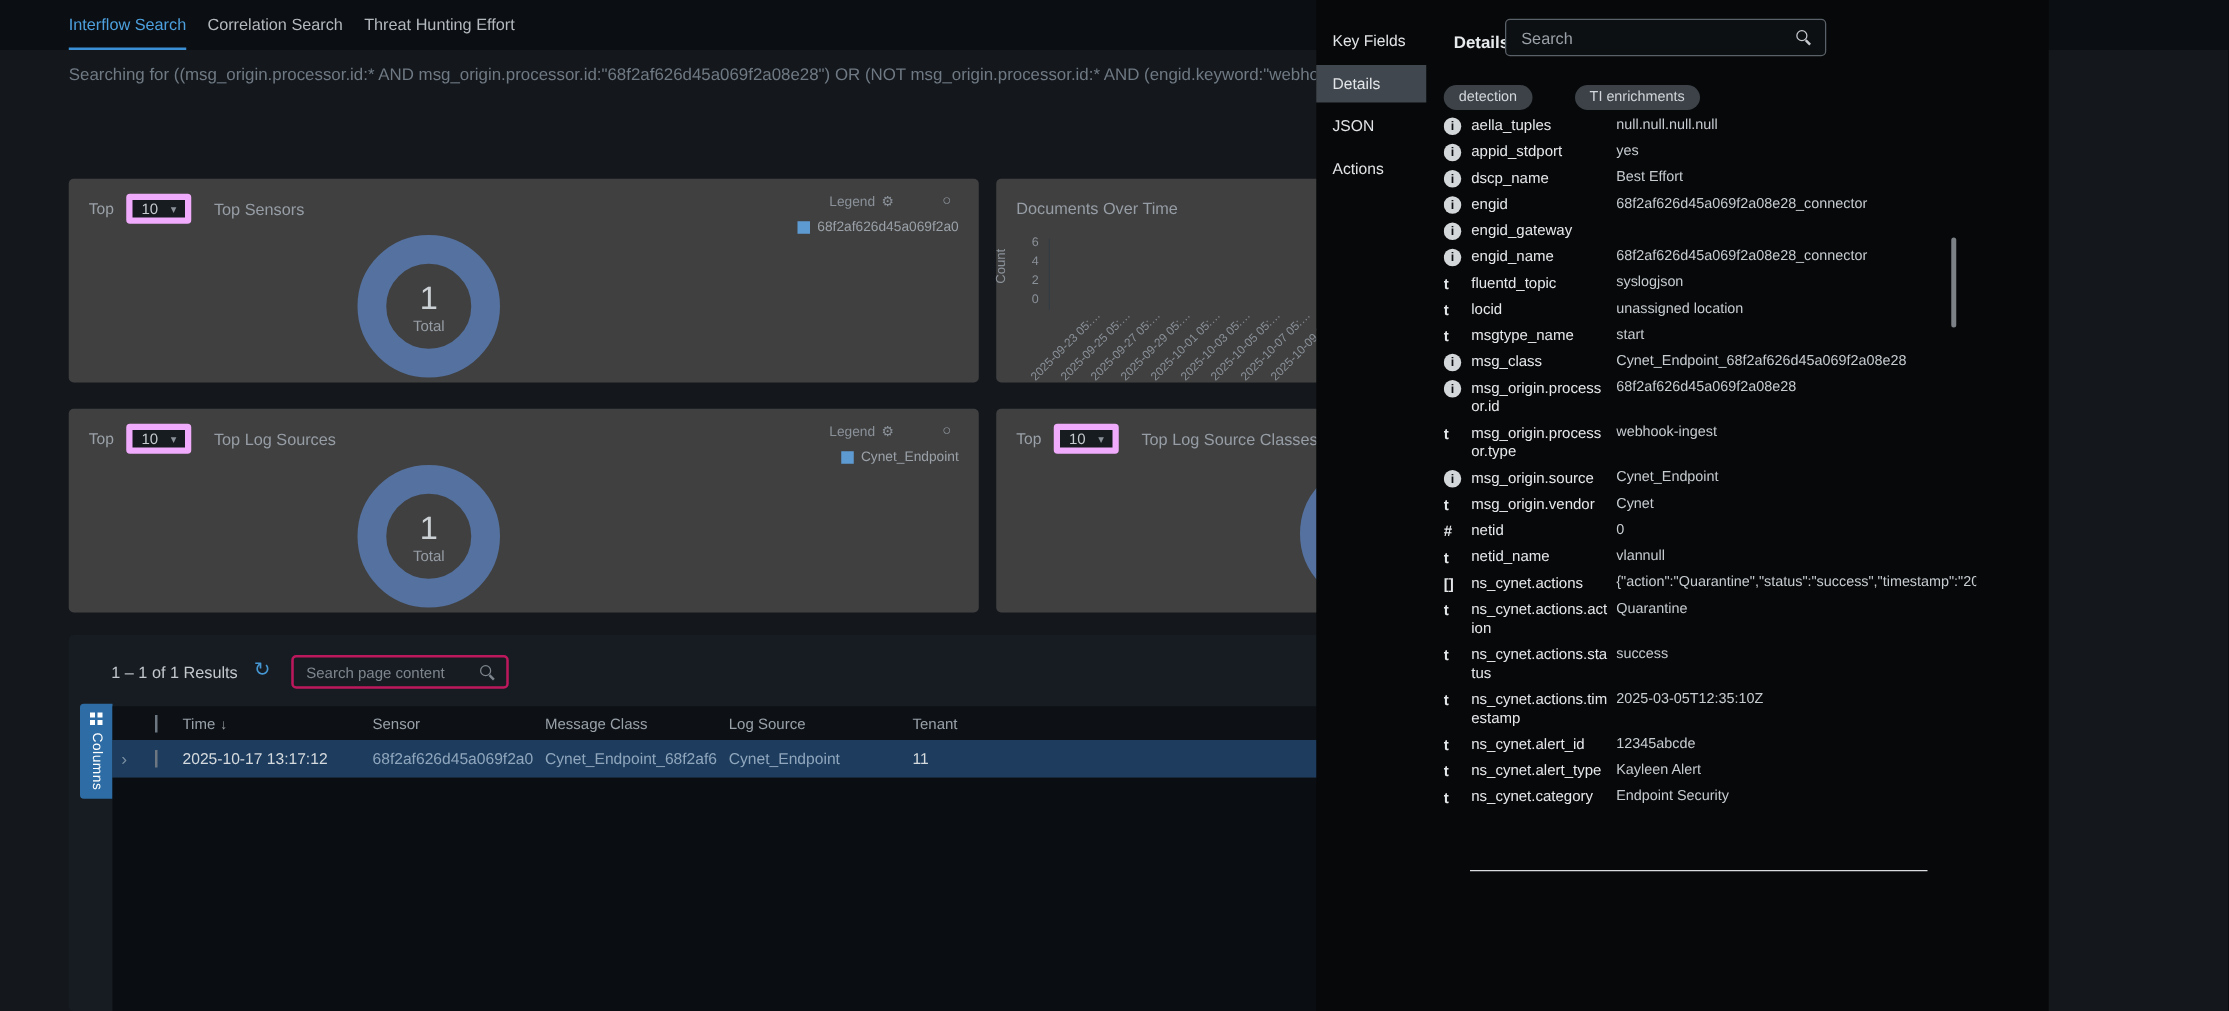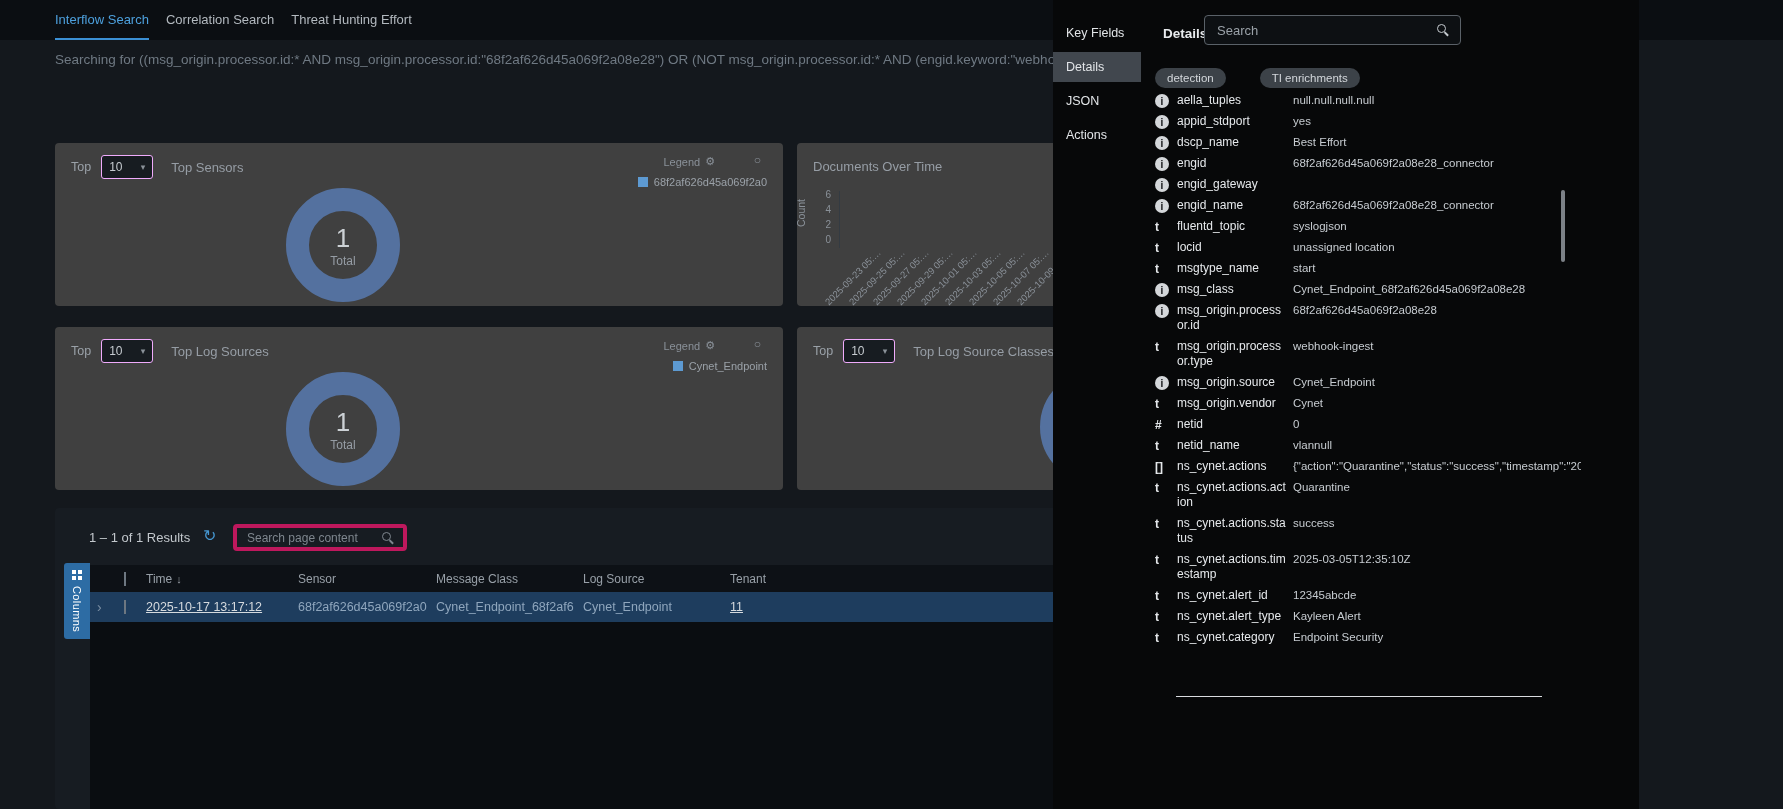--- a/index.html
+++ b/index.html
@@ -22,21 +22,21 @@
 
   
   .panel{position:absolute;background:#404040;border-radius:4px;}
   #panel-sensors{left:55px;top:143px;width:728px;height:163px;}
   #panel-docs{left:797px;top:143px;width:733px;height:163px;}
   #panel-logsources{left:55px;top:327px;width:728px;height:163px;}
   #panel-classes{left:797px;top:327px;width:733px;height:163px;}
 
   .panel-head{position:absolute;left:16px;top:12px;display:flex;align-items:center;gap:10px;}
   .top-label{font-size:12.5px;color:#9aa1a8;}
-  .dd{width:52px;height:24px;background:#171c21;border:1px solid #f0abfc;border-radius:3px;display:flex;
+  .dd{width:52px;height:24px;background:#171c21;border:5px solid #f0abfc;border-radius:3px;display:flex;
       align-items:center;justify-content:space-between;padding:0 7px;box-sizing:border-box;cursor:pointer;}
   .dd-value{font-size:12px;color:#c6cbd0;}
   .dd-caret{font-size:9px;color:#8a9199;}
   .panel-title{font-size:13px;color:#969da5;margin-left:8px;white-space:nowrap;}
 
   .legend-row{position:absolute;top:12px;right:68px;display:flex;align-items:center;gap:5px;
               font-size:11px;color:#8a9199;}
   .gear{font-size:11px;color:#8a9199;}
   .expand-circle{position:absolute;top:10px;right:22px;font-size:12px;color:#8a9199;cursor:pointer;}
   .legend-items{position:absolute;top:33px;right:16px;}
@@ -57,21 +57,21 @@
   .yaxis{position:absolute;left:42px;top:48px;width:1px;height:57px;background:#343b42;}
   .xlabels{position:absolute;left:52px;top:102px;display:flex;}
   .xslot{width:24px;height:60px;position:relative;}
   .xslot span{position:absolute;right:-2px;top:2px;width:86px;text-align:right;font-size:9.5px;color:#8a9199;
               transform:rotate(-45deg);transform-origin:100% 0;white-space:nowrap;}
 
   
   #results{left:55px;top:508px;width:1475px;height:301px;background:#171c22;border-radius:4px;}
   .res-count{position:absolute;left:34px;top:22px;font-size:13px;color:#c3c8cd;}
   .res-refresh{position:absolute;left:148px;top:18px;font-size:16px;color:#4596d1;cursor:pointer;}
-  .res-search{position:absolute;left:178px;top:16px;width:174px;height:27px;border:4px solid #be185d;border-radius:4px;
+  .res-search{position:absolute;left:178px;top:16px;width:174px;height:27px;border:2px solid #be185d;border-radius:4px;
               display:flex;align-items:center;justify-content:space-between;padding:0 8px 0 10px;box-sizing:border-box;cursor:text;}
   .res-search-ph{font-size:12px;color:#7e868e;}
   .mag{position:relative;width:14px;height:14px;color:#7e868e;flex:none;}
   .mag::before{content:'';position:absolute;width:7px;height:7px;border:1.5px solid currentColor;border-radius:50%;left:1px;top:1px;}
   .mag::after{content:'';position:absolute;width:5px;height:1.5px;background:currentColor;transform:rotate(45deg);left:8px;top:10px;}
 
   .columns-btn{position:absolute;left:9px;top:55px;width:26px;height:76px;background:#2d6ca4;
                border-radius:3px 0 0 3px;display:flex;flex-direction:column;align-items:center;
                padding-top:7px;box-sizing:border-box;cursor:pointer;}
   .grid-icon{width:10px;height:10px;display:grid;grid-template-columns:1fr 1fr;grid-template-rows:1fr 1fr;gap:1.5px;margin-bottom:6px;}
@@ -80,21 +80,21 @@
 
   .table{position:absolute;left:35px;top:57px;right:0;bottom:0;}
   .tbody-rest{position:absolute;left:0;right:0;top:57px;bottom:0;background:#0a0d11;}
   .thead,.trow{display:grid;grid-template-columns:20px 28px 152px 138px 147px 147px 1fr;align-items:center;position:relative;}
   .thead{height:27px;background:#0d1116;font-size:12px;color:#98a0a8;}
   .trow{height:30px;background:#1e3d5e;font-size:12.5px;cursor:pointer;}
   .cell{padding-left:8px;white-space:nowrap;overflow:hidden;}
   .sort{margin-left:4px;color:#9aa1a8;font-size:11px;}
   .cb{width:13px;height:13px;border:1px solid #6d7781;border-radius:2px;margin-left:6px;box-sizing:border-box;cursor:pointer;}
   .exp{color:#7b8fa3;font-size:14px;padding-left:7px;cursor:pointer;line-height:1;}
-  .c-time,.c-tenant{color:#d5dade;text-decoration:underline;}
+  .c-time,.c-tenant{color:#d5dade;}
   .c-dim{color:#8fa6bd;}
 
   
   #flyout{position:absolute;left:1053px;top:0;width:586px;height:809px;background:#070809;}
   .fnav{position:absolute;left:0;top:0;width:88px;height:100%;padding-top:18px;box-sizing:border-box;}
   .fnav-item{padding:8px 0 8px 13px;font-size:12.5px;color:#e2e5e8;margin-bottom:4px;cursor:pointer;}
   .fnav-item.active{background:#41474e;}
   .fcontent{position:absolute;left:88px;top:0;right:0;bottom:0;}
   .fc-title{position:absolute;left:22px;top:26px;font-size:13.5px;font-weight:bold;color:#e8ebee;}
   .fc-search{position:absolute;left:63px;top:15px;width:257px;height:30px;border:1px solid #5a6168;border-radius:4px;

